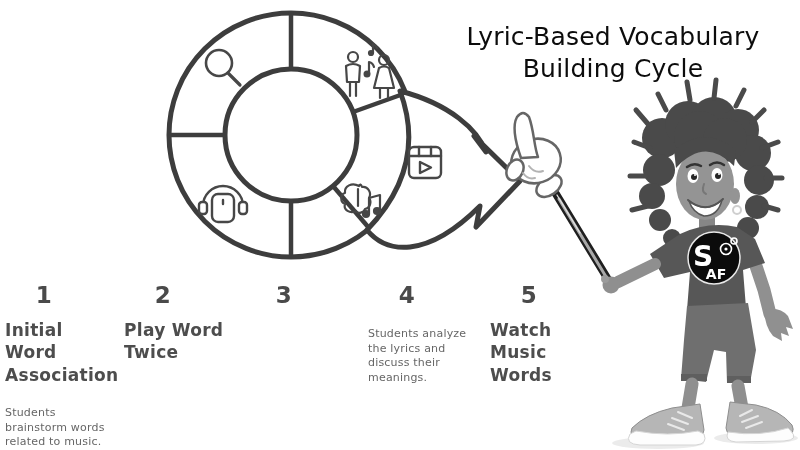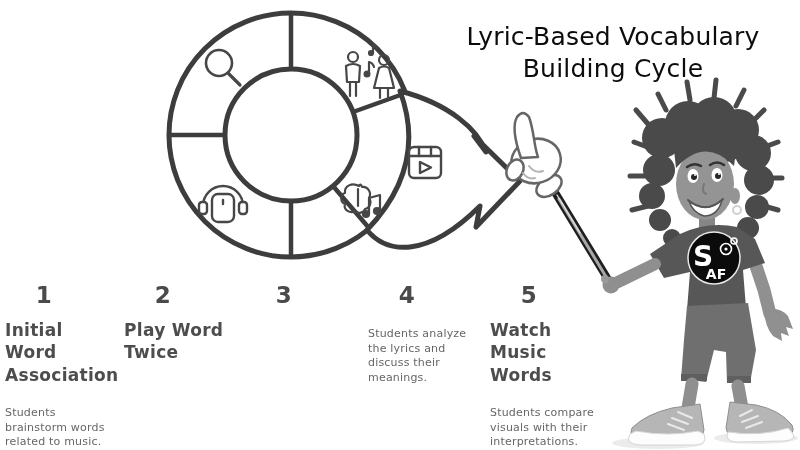--- a/index.html
+++ b/index.html
@@ -257,16 +257,15 @@
     <div class="step-number">3</div>
   </div>
   <div class="step s4">
     <div class="step-number">4</div>
     <div class="step-desc">Students analyze the lyrics and discuss their meanings.</div>
   </div>
   <div class="step s5">
     <div class="step-number">5</div>
     <div class="step-title">Watch Music
 Words</div>
-    <div class="step-desc">Students compare visuals with their interpretations.</div>
   </div>
 
 </div>
 
 </body></html>

